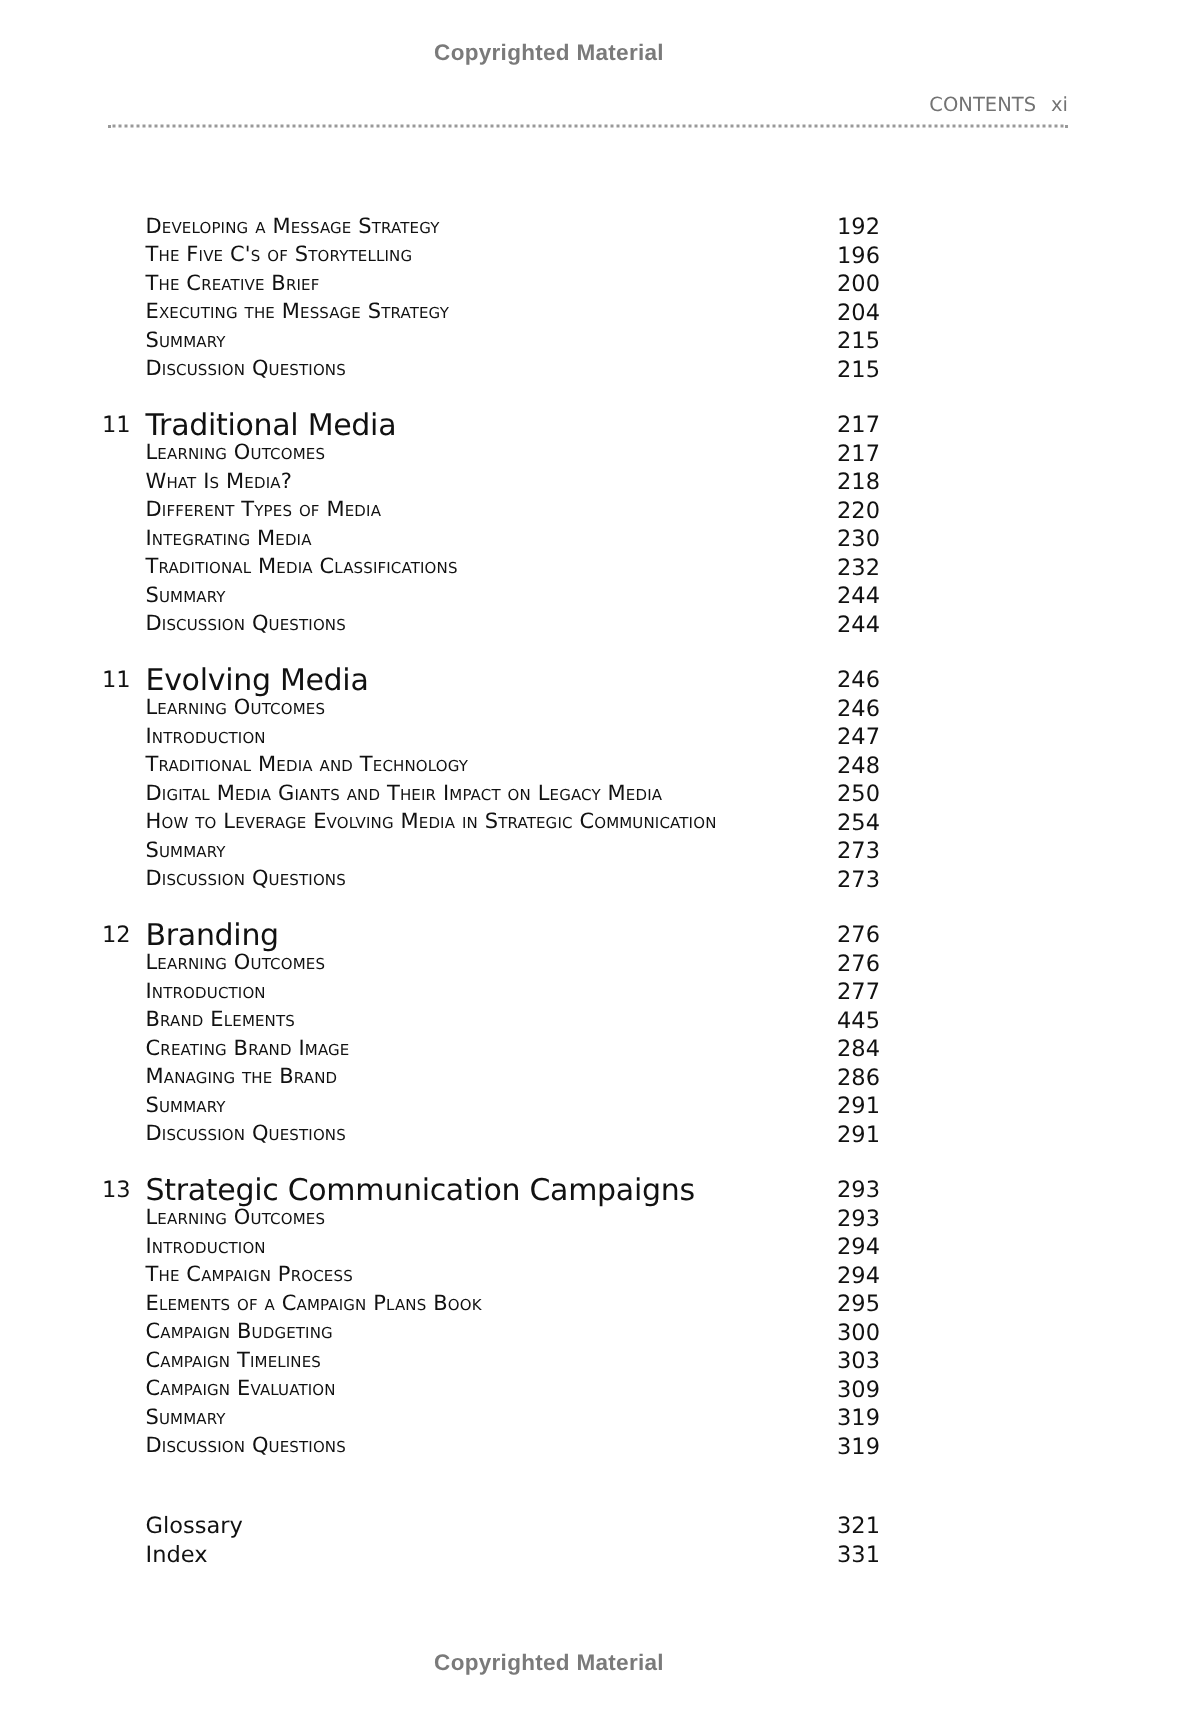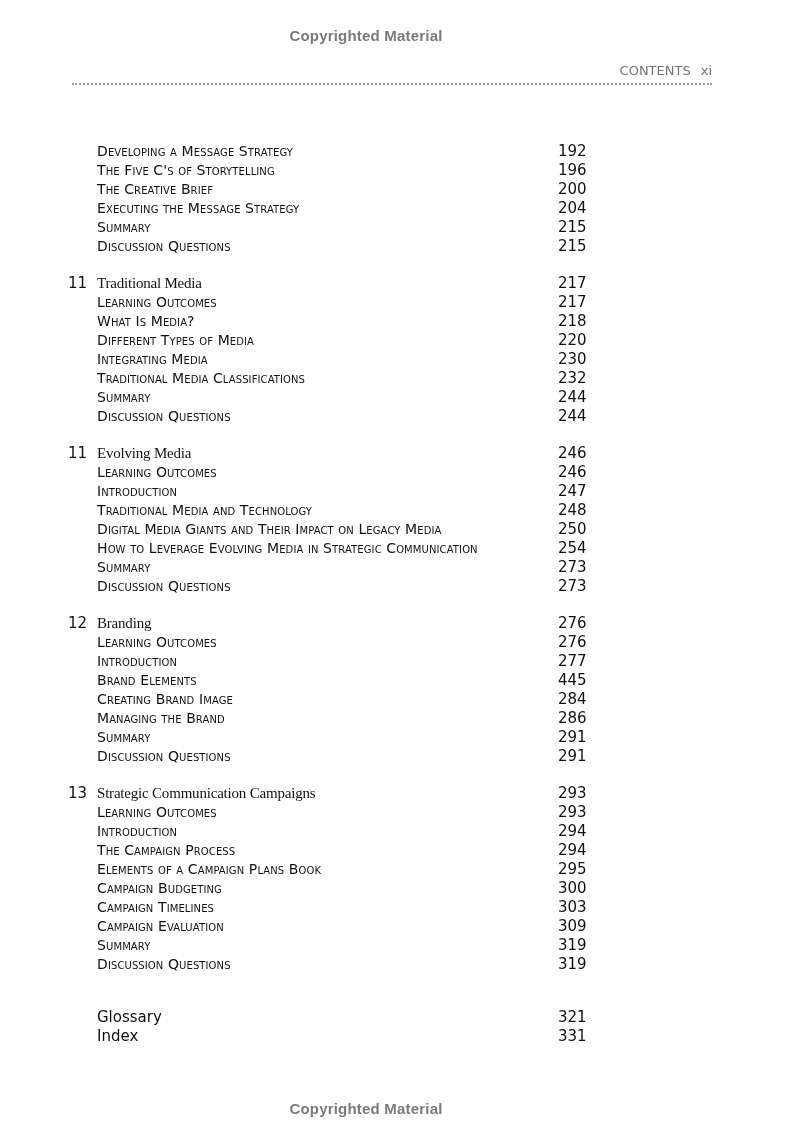--- a/index.html
+++ b/index.html
@@ -14,21 +14,21 @@
                   font-family: "DejaVu Sans", sans-serif; font-size: 13px; color: #737373; }
   .running-head .folio { margin-left: 10px; }
   .dotted-rule { position: absolute; top: 83px; left: 72px; width: 640px; height: 0;
                  border-top: 2px dotted #999; }
   .toc { position: absolute; top: 110px; left: 0; width: 800px; margin-top: 32px; }
   .chapter { margin-bottom: 18px; }
   .row { position: relative; height: 19px; line-height: 19px; }
   .row .num { position: absolute; left: 68px; font-size: 15px; }
   .row .title { position: absolute; left: 97px; }
   .row .page { position: absolute; right: 182px; width: 60px; font-size: 15px; }
-  .chapter-row .title { font-size: 15px; letter-spacing: -0.2px; font-family: Liberation Serif, serif; }
+  .chapter-row .title { font-size: 20px; letter-spacing: -0.2px; }
   .section-row .title { font-variant: small-caps; font-size: 14px; letter-spacing: 0.1px; }
   .backmatter { margin-top: 34px; }
   .back-row .title { font-size: 15px; }
 </style>
 </head>
 <body>
 
 <div class="watermark wm-top">Copyrighted Material</div>
 
 <div class="running-head">

